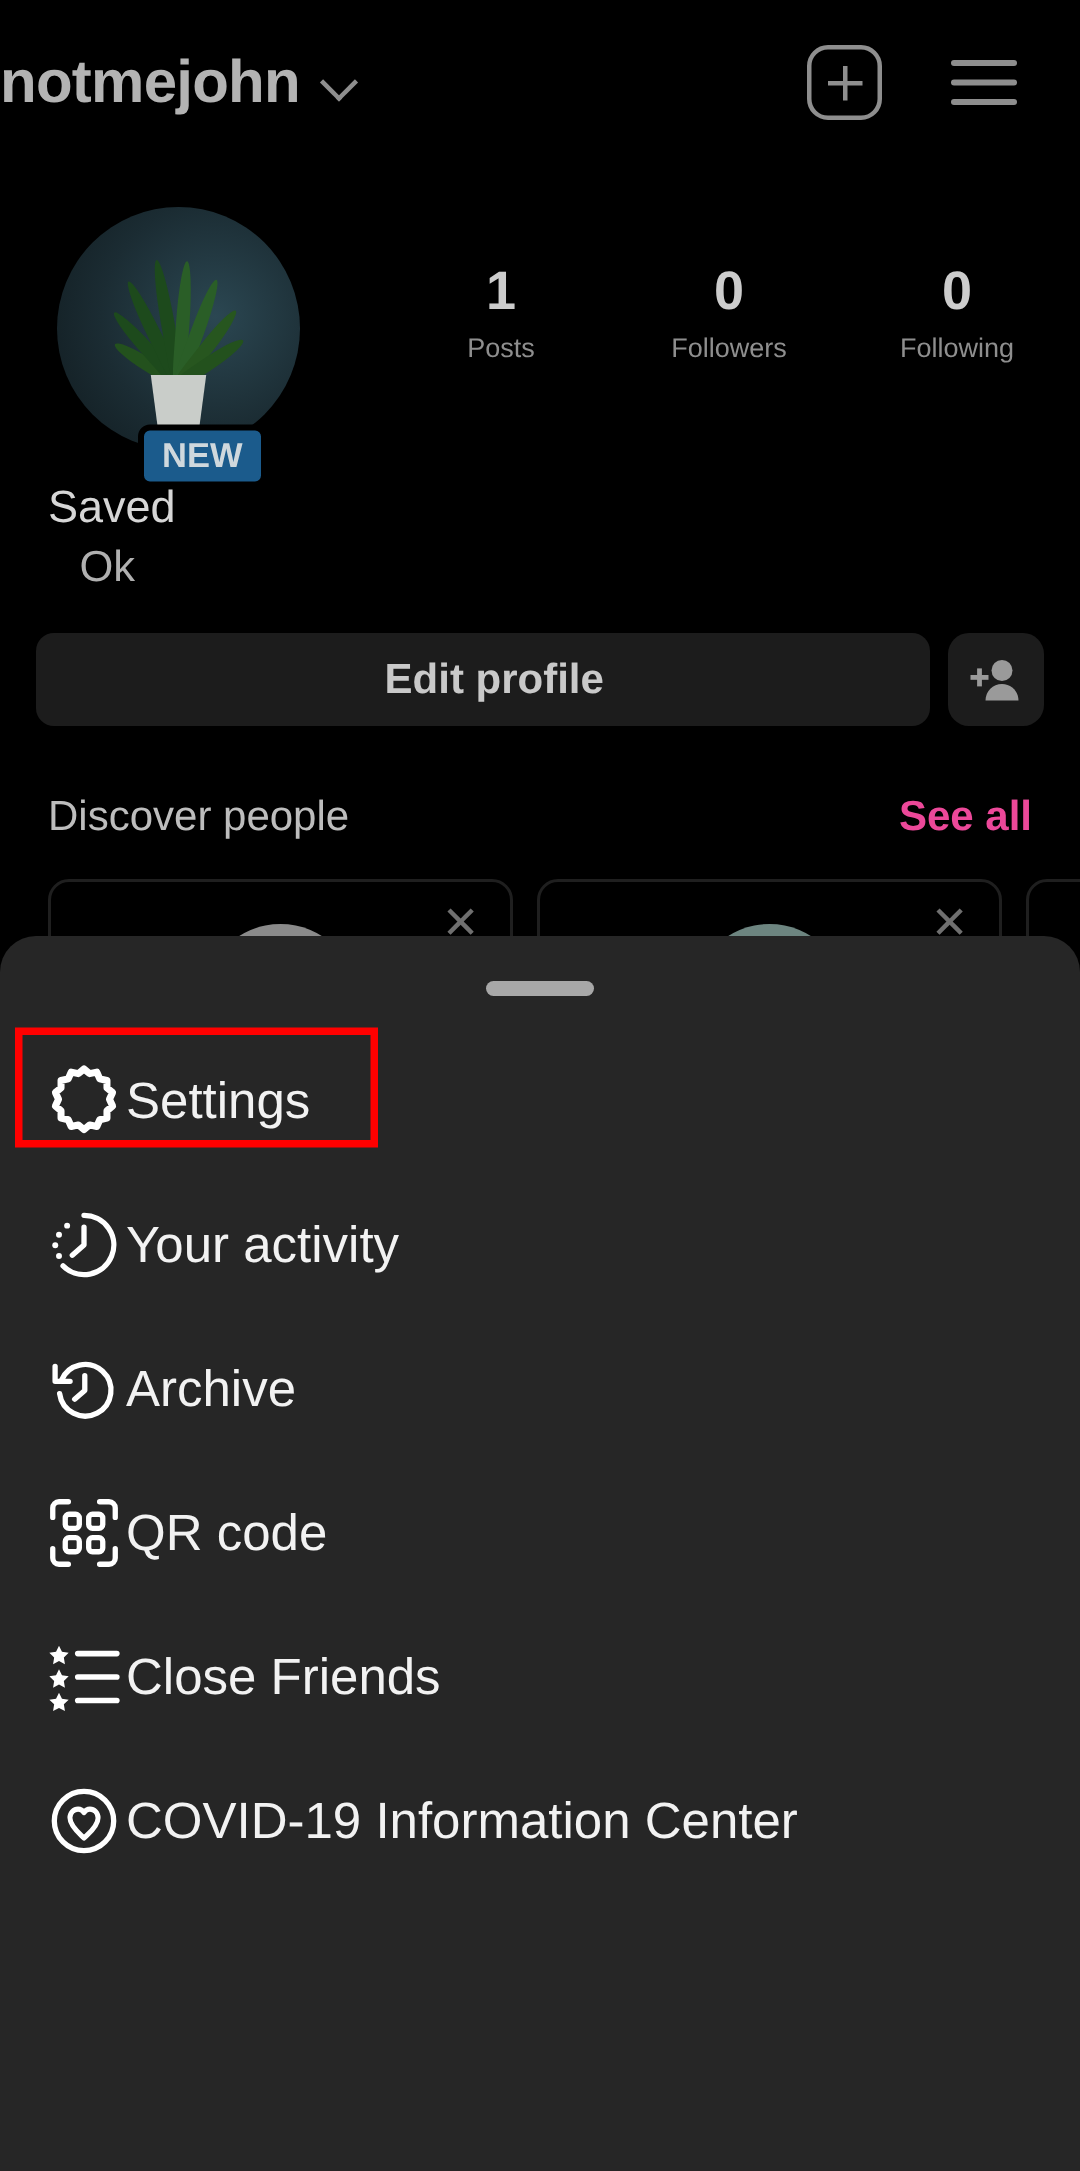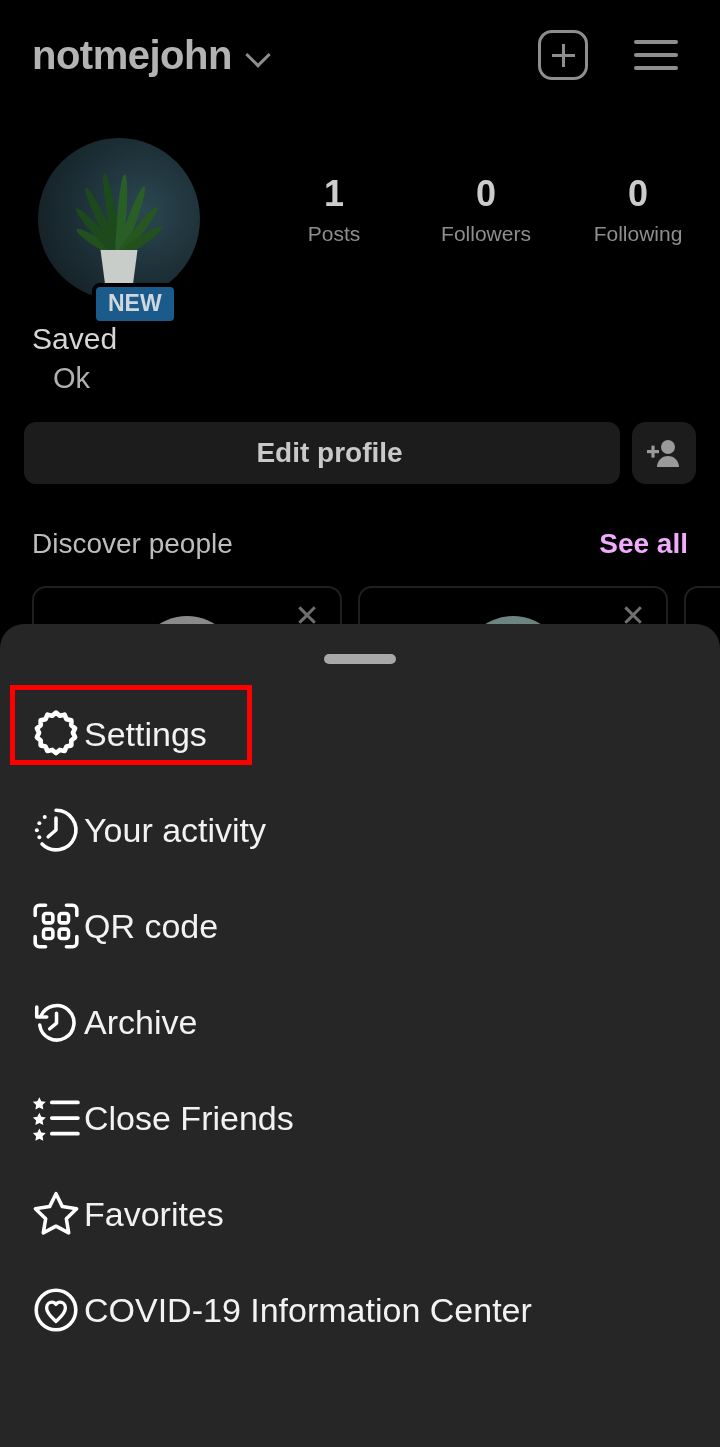--- a/index.html
+++ b/index.html
@@ -16,21 +16,20 @@
   }
 
   
   .topbar {
     position: absolute; top: 0; left: 0;
     width: 720px; height: 110px;
     display: flex; align-items: center;
   }
   .username-wrap {
     display: flex; align-items: center; gap: 14px;
-    margin-left: 32px;
   }
   .username {
     font-size: 40px; font-weight: bold; color: #b3b3b3;
     letter-spacing: -0.5px;
   }
   .chev { width: 26px; height: 26px; position: relative; }
   .chev::before {
     content: ""; position: absolute; left: 3px; top: 4px;
     width: 15px; height: 15px;
     border-right: 3px solid #8e8e8e; border-bottom: 3px solid #8e8e8e;
@@ -92,21 +91,21 @@
     background: #1b5b8c; color: #cfd8dd;
     font-size: 23px; font-weight: bold;
     padding: 5px 12px 6px; border-radius: 8px;
     border: 4px solid #000; line-height: 1;
   }
   .stats {
     display: flex; margin-left: 58px; margin-top: 36px; gap: 0;
   }
   .stat { width: 152px; text-align: center; }
   .stat-num { font-size: 36px; font-weight: bold; color: #cccccc; line-height: 1.1; }
-  .stat-label { font-size: 21px; color: #8e8e8e; margin-top: 8px; }
+  .stat-label { font-size: 18px; color: #8e8e8e; margin-top: 8px; }
 
   .fullname {
     position: absolute; top: 322px; left: 32px;
     font-size: 30px; color: #d6d6d6;
   }
   .bio {
     position: absolute; top: 362px; left: 32px;
     font-size: 29px; color: #b0b0b0; margin-left: 21px;
   }
 
@@ -124,21 +123,21 @@
     width: 64px; height: 62px; background: #1c1c1c; border-radius: 14px;
     display: flex; align-items: center; justify-content: center;
   }
 
   
   .discover-head {
     position: absolute; top: 528px; left: 32px; width: 656px;
     display: flex; align-items: flex-start; justify-content: space-between;
   }
   .discover-title { font-size: 28px; color: #bdbdbd; }
-  .see-all { font-size: 28px; color: #f0abfc; font-weight: bold; }
+  .see-all { font-size: 28px; color: #ec4899; font-weight: bold; }
 
   .sugg-row {
     position: absolute; top: 586px; left: 32px;
     display: flex; gap: 16px;
   }
   .sugg-card {
     width: 310px; height: 200px; border: 2px solid #1f1f1f; border-radius: 14px;
     position: relative; background: #000; flex: none;
   }
   .sugg-avatar {
@@ -286,73 +285,65 @@
             <circle cx="13.2" cy="11.6" r="1.9" fill="#fff"></circle>
             <path d="M24 12.5V24l-7.5 6.5" fill="none" stroke="#fff" stroke-width="3.4" stroke-linecap="round" stroke-linejoin="round"></path>
           </svg>
         </span>
         <span class="menu-label">Your activity</span>
       </div>
 
       <div class="menu-item">
         <span class="menu-icon">
           <svg width="50" height="50" viewBox="0 0 48 48" aria-hidden="true">
+            <path d="M9.5 18.5A16.5 16.5 0 1 1 8.4 27" fill="none" stroke="#fff" stroke-width="3.4" stroke-linecap="round"></path>
+            <path d="M5.5 9.5v9.6h9.6" fill="none" stroke="#fff" stroke-width="3.4" stroke-linecap="round" stroke-linejoin="round"></path>
+            <path d="M24.5 15.5V25l-6.5 5.5" fill="none" stroke="#fff" stroke-width="3.4" stroke-linecap="round" stroke-linejoin="round"></path>
+          </svg>
+        </span>
+        <span class="menu-label">Archive</span>
+      </div>
+
+      <div class="menu-item">
+        <span class="menu-icon">
+          <svg width="50" height="50" viewBox="0 0 48 48" aria-hidden="true">
             <g fill="none" stroke="#fff" stroke-width="3.4" stroke-linecap="round" stroke-linejoin="round">
               <path d="M14 4H8a4 4 0 0 0-4 4v6"></path>
               <path d="M34 4h6a4 4 0 0 1 4 4v6"></path>
               <path d="M14 44H8a4 4 0 0 1-4-4v-6"></path>
               <path d="M34 44h6a4 4 0 0 0 4-4v-6"></path>
               <rect x="12" y="12" width="9" height="9" rx="2.4"></rect>
               <rect x="27" y="12" width="9" height="9" rx="2.4"></rect>
               <rect x="12" y="27" width="9" height="9" rx="2.4"></rect>
               <rect x="27" y="27" width="9" height="9" rx="2.4"></rect>
             </g>
           </svg>
         </span>
         <span class="menu-label">QR code</span>
       </div>
 
-      <div class="menu-item">
-        <span class="menu-icon">
-          <svg width="50" height="50" viewBox="0 0 48 48" aria-hidden="true">
-            <path d="M9.5 18.5A16.5 16.5 0 1 1 8.4 27" fill="none" stroke="#fff" stroke-width="3.4" stroke-linecap="round"></path>
-            <path d="M5.5 9.5v9.6h9.6" fill="none" stroke="#fff" stroke-width="3.4" stroke-linecap="round" stroke-linejoin="round"></path>
-            <path d="M24.5 15.5V25l-6.5 5.5" fill="none" stroke="#fff" stroke-width="3.4" stroke-linecap="round" stroke-linejoin="round"></path>
-          </svg>
-        </span>
-        <span class="menu-label">Archive</span>
-      </div>
-
 
       <div class="menu-item">
         <span class="menu-icon">
           <svg width="50" height="50" viewBox="0 0 48 48" aria-hidden="true">
             <g fill="#fff">
               <path d="M8 4l1.9 3.9 4.3.6-3.1 3 .7 4.3L8 13.8 4.2 15.8l.7-4.3-3.1-3 4.3-.6z"></path>
               <path d="M8 19l1.9 3.9 4.3.6-3.1 3 .7 4.3L8 28.8 4.2 30.8l.7-4.3-3.1-3 4.3-.6z"></path>
               <path d="M8 34l1.9 3.9 4.3.6-3.1 3 .7 4.3L8 43.8 4.2 45.8l.7-4.3-3.1-3 4.3-.6z"></path>
             </g>
             <g stroke="#fff" stroke-width="3.6" stroke-linecap="round">
               <line x1="20" y1="9" x2="45" y2="9"></line>
               <line x1="20" y1="24" x2="45" y2="24"></line>
               <line x1="20" y1="39" x2="45" y2="39"></line>
             </g>
           </svg>
         </span>
         <span class="menu-label">Close Friends</span>
       </div>
 
-      <div class="menu-item">
-        <span class="menu-icon">
-          <svg width="50" height="50" viewBox="0 0 48 48" aria-hidden="true">
-            <path d="M24 4.5l6.1 12.4 13.7 2-9.9 9.6 2.3 13.6L24 35.7 11.8 42.1l2.3-13.6-9.9-9.6 13.7-2z" fill="none" stroke="#fff" stroke-width="3.4" stroke-linejoin="round"></path>
-          </svg>
-        </span>
-        <span class="menu-label">Favorites</span>
-      </div>
 
       <div class="menu-item">
         <span class="menu-icon">
           <svg width="50" height="50" viewBox="0 0 48 48" aria-hidden="true">
             <circle cx="24" cy="24" r="19" fill="none" stroke="#fff" stroke-width="3.4"></circle>
             <path d="M24 35c-2-2.2-9-7.4-9-13 0-3.4 2.5-5.6 5.2-5.6 1.9 0 3.1 1.1 3.8 2.2.7-1.1 1.9-2.2 3.8-2.2 2.7 0 5.2 2.2 5.2 5.6 0 5.6-7 10.8-9 13z" fill="none" stroke="#fff" stroke-width="3.2" stroke-linejoin="round"></path>
           </svg>
         </span>
         <span class="menu-label">COVID-19 Information Center</span>
       </div>

